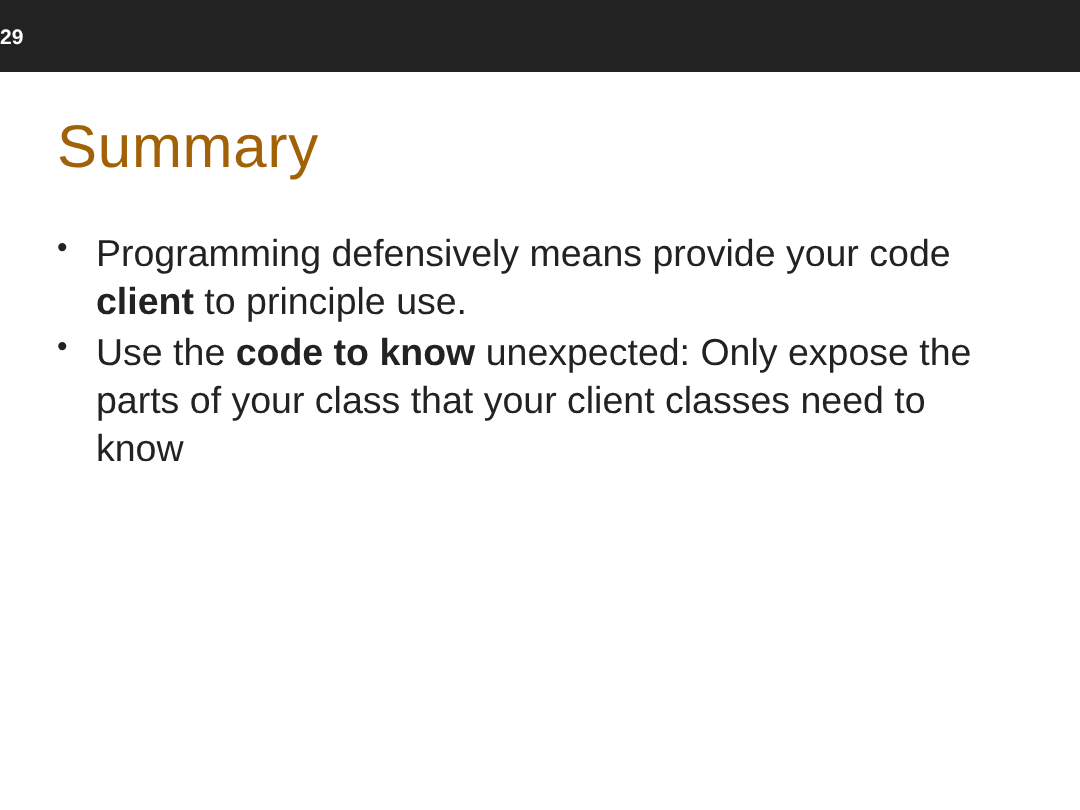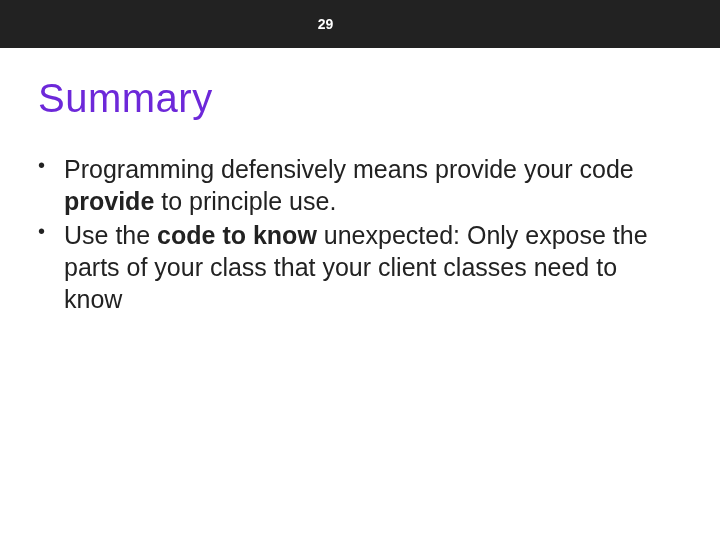--- a/index.html
+++ b/index.html
@@ -10,33 +10,33 @@
     background: #ffffff;
     position: relative;
     overflow: hidden;
   }
   .header-bar {
     width: 100%;
     height: 48px;
     background: #222222;
     display: flex;
     align-items: center;
-    justify-content: center;
+    justify-content: flex-start;
     padding-right: 69px;
   }
   .page-number {
     color: #ffffff;
     font-size: 14px;
     font-weight: bold;
   }
   .content {
     padding: 28px 38px 0 38px;
   }
   .title {
-    color: #6d28d9;
+    color: #a16207;
     font-size: 40px;
     font-weight: 400;
     margin-bottom: 32px;
     letter-spacing: 0.5px;
   }
   .bullets {
     list-style: none;
     padding-left: 0;
   }
   .bullets li {
@@ -61,20 +61,20 @@
 <body>
 
 <div class="slide">
   <div class="header-bar">
     <span class="page-number">29</span>
   </div>
   <div class="content">
     <h1 class="title">Summary</h1>
     <ul class="bullets">
       <li>
-        <span>Programming defensively means provide your code </span><span class="bold">provide</span><span> to principle use.</span>
+        <span>Programming defensively means provide your code </span><span class="bold">client</span><span> to principle use.</span>
       </li>
       <li>
         <span>Use the </span><span class="bold">code to know</span><span> unexpected: Only expose the parts of your class that your client classes need to know</span>
       </li>
     </ul>
   </div>
 </div>
 
 </body></html>

